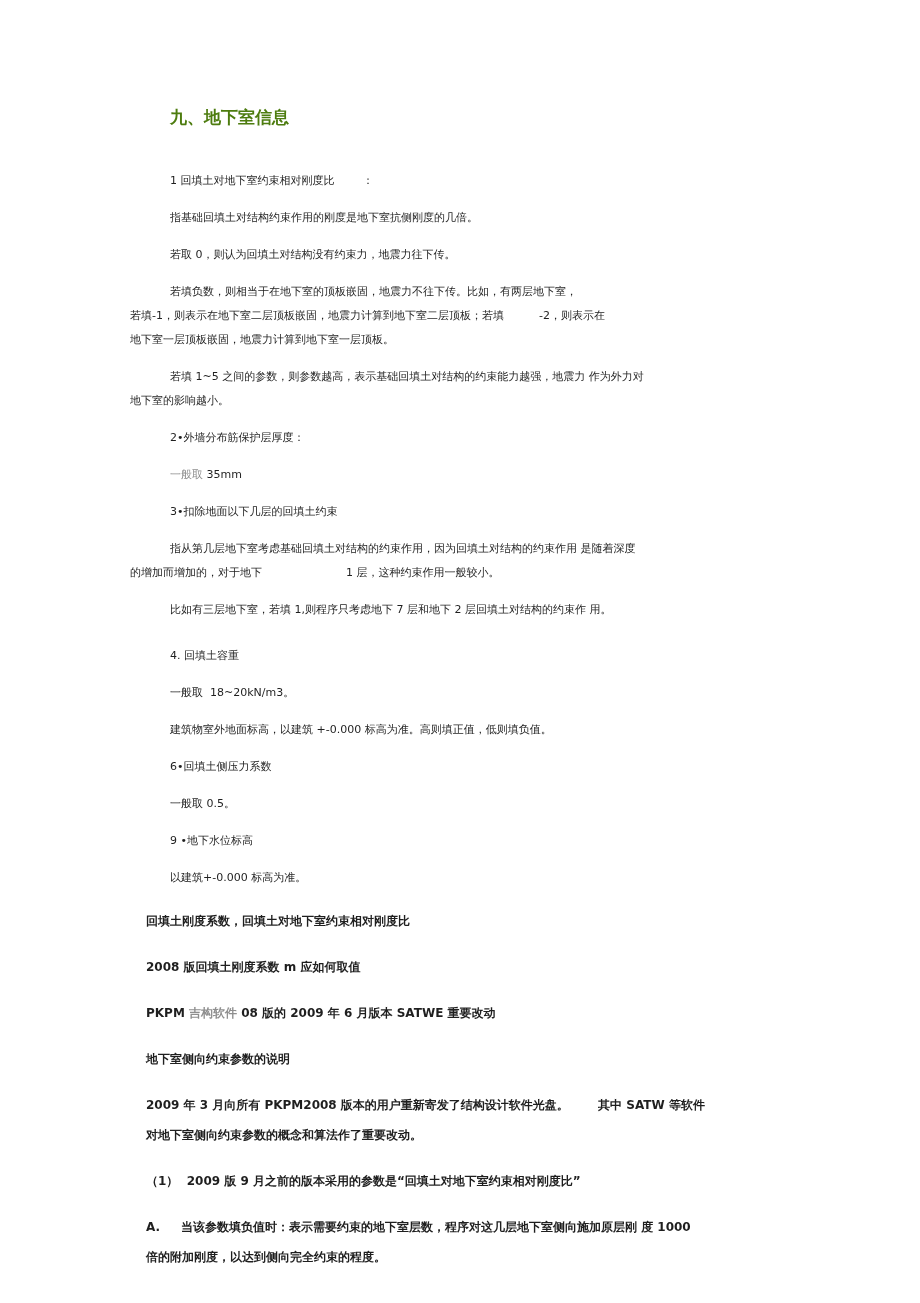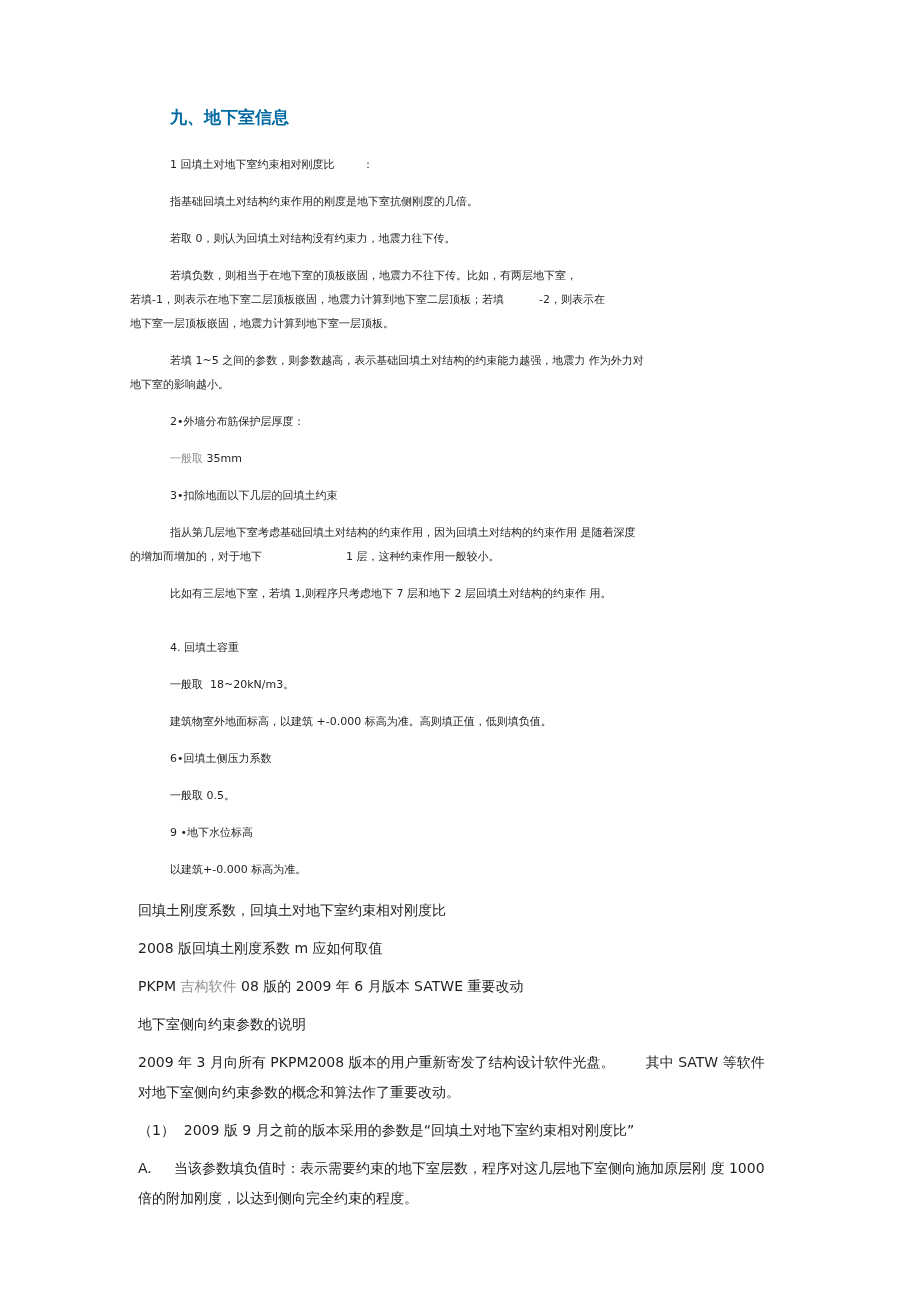--- a/index.html
+++ b/index.html
@@ -10,37 +10,38 @@
     color: #1f1f1f;
     overflow: hidden;
   }
   .page {
     width: 920px; height: 1303px;
     padding: 106px 126px 40px 130px;
     background: #ffffff;
   }
   .title {
     font-size: 17px; font-weight: 700;
-    margin: 0 0 24px 0;
+    margin: 0 0 40px 0;
     padding-left: 40px;
-    color: #0369a1;
+    color: #4d7c0f;
   }
   .para {
     font-size: 11px; line-height: 24px;
     margin: 0 0 13px 0;
     white-space: pre-wrap;
   }
   .indent { text-indent: 40px; }
-  .gap-top { margin-top: 30px; }
+  .gap-top { margin-top: 22px; }
   .muted { color: #8f8f8f; }
   .notes { margin-top: 4px; }
   .note {
-    font-size: 14px; line-height: 30px;
-    margin: 8px;
+    font-size: 12px; line-height: 30px;
+    margin: 16px;
     white-space: pre-wrap;
+    font-weight: bold;
   }
 </style>
 </head>
 <body>
 
 <div class="page">
 
   <h1 class="title">九、地下室信息</h1>
 
   <p class="para indent">1 回填土对地下室约束相对刚度比        ：</p>

